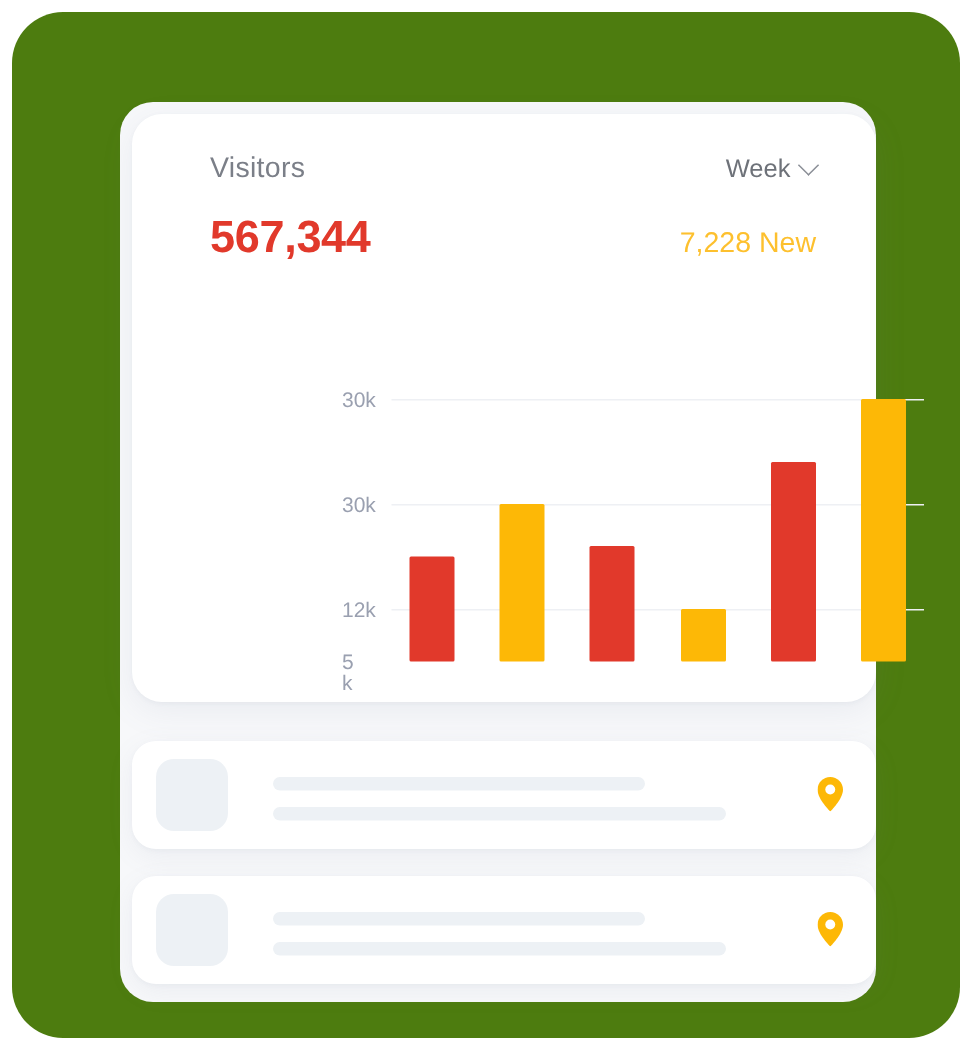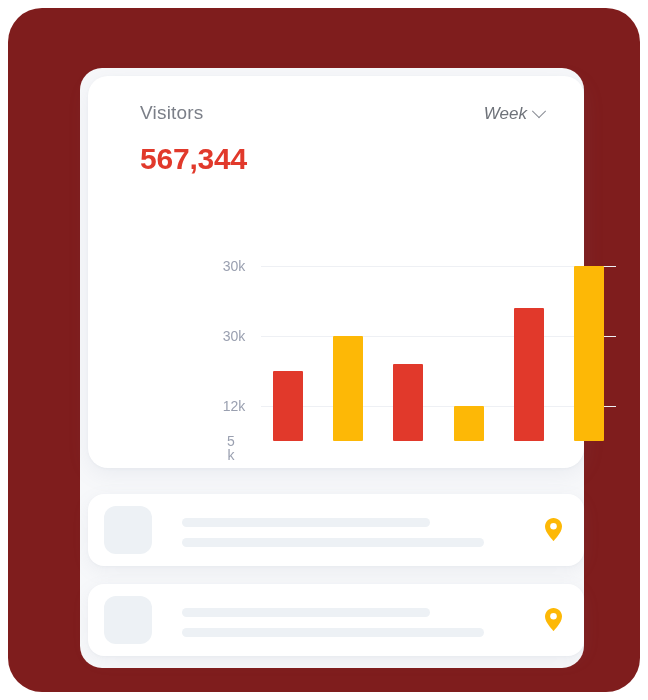--- a/index.html
+++ b/index.html
@@ -14,21 +14,21 @@
     -webkit-font-smoothing: antialiased;
   }
 
   
   .device-frame {
     position: absolute;
     left: 8px;
     top: 8px;
     width: 632px;
     height: 684px;
-    background: #7f1d1d;
+    background: #4d7c0f;
     border-radius: 34px;
     overflow: hidden;
   }
 
   
   .panel {
     position: absolute;
     left: 72px;
     top: 60px;
     width: 504px;
@@ -67,21 +67,20 @@
     color: #7b7f88;
     letter-spacing: 0.2px;
   }
   .hdr-range {
     font-size: 17px;
     color: #6e7279;
     display: flex;
     align-items: center;
     gap: 7px;
     cursor: pointer;
-    font-style: italic;
   }
   .chev {
     display: inline-block;
     width: 9px;
     height: 9px;
     border-right: 1.6px solid #8a8e96;
     border-bottom: 1.6px solid #8a8e96;
     transform: rotate(45deg) translate(-2px, -2px);
   }
   .hdr-row2 {
@@ -111,23 +110,23 @@
   }
   .gridline {
     position: absolute;
     left: 45px;
     right: 0;
     height: 1px;
     background: #eef0f4;
   }
   .ytick {
     position: absolute;
-    left: 0;
+    left: 12px;
     width: 36px;
-    text-align: center;
+    text-align: left;
     font-size: 14px;
     color: #9aa0b0;
     line-height: 1.0;
     transform: translateY(-7px);
   }
   .ytick.wrap { width: 30px; }
 
   .bars {
     position: absolute;
     left: 45px;
@@ -222,20 +221,21 @@
     <div class="card-header">
       <div class="hdr-row">
         <div class="hdr-title">Visitors</div>
         <div class="hdr-range">
           <span>Week</span>
           <span class="chev"></span>
         </div>
       </div>
       <div class="hdr-row2">
         <div class="hdr-big">567,344</div>
+        <div class="hdr-new">7,228 New</div>
       </div>
     </div>
 
     <div class="plot">
       <div id="gridlines">
           <div class="gridline" style="top: 0px;"></div>
           <div class="gridline" style="top: 70px;"></div>
           <div class="gridline" style="top: 140px;"></div>
         </div>
       <div id="yticks">

